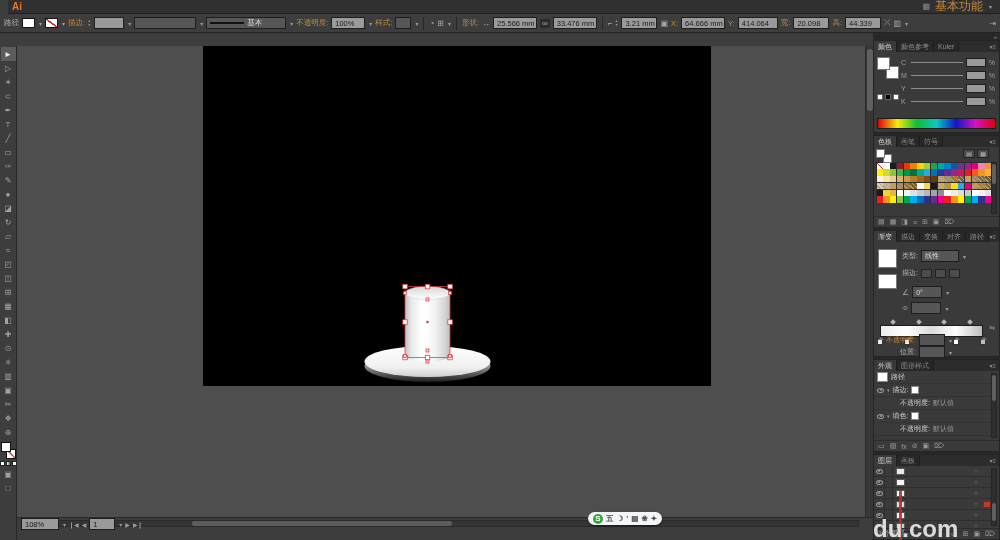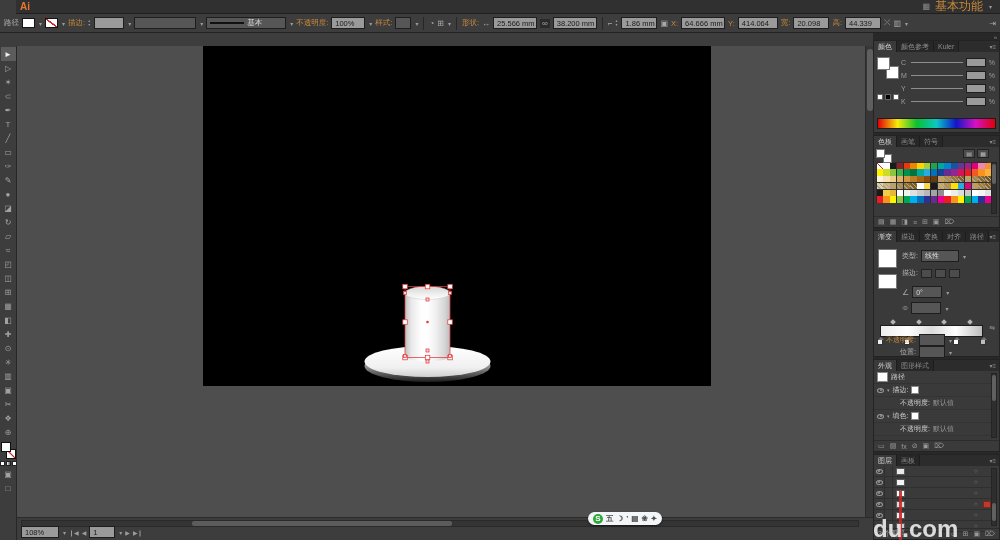--- a/index.html
+++ b/index.html
@@ -2,21 +2,21 @@
 <html><head>
 <meta charset="utf-8">
 <style>
   * { box-sizing: border-box; margin: 0; padding: 0; }
   html,body { width:1000px; height:540px; overflow:hidden; background:#1d1d1d;
     font-family:"Liberation Sans", sans-serif; }
   .window { position:relative; width:1000px; height:540px; background:#3d3d3d;
     color:#b9b9b9; font-size:8px; overflow:hidden; }
 
   
-  .menubar { position:absolute; top:0; left:16px; right:0; height:14px; background:#303030;
+  .menubar { position:absolute; top:0; left:8px; right:0; height:14px; background:#303030;
     border-bottom:1px solid #1f1f1f; display:flex; align-items:center; z-index:30; }
   .ai-logo { color:#e8762c; font-weight:bold; font-size:10px; padding:0 8px 0 4px; }
   .menus { display:flex; }
   .menu-item { padding:0 8px; font-size:8px; color:#c4c4c4; }
   .menubar-right { margin-left:auto; display:flex; align-items:center; gap:5px; padding-right:8px; }
   .ws-icon { color:#8f8f8f; font-size:8px; }
   .ws-label { color:#c98a3a; font-size:12px; }
 
   
   .controlbar { position:absolute; top:14px; left:0; right:0; height:19px; background:#3d3d3d;
@@ -62,21 +62,21 @@
   .canvas { position:absolute; left:17px; top:46px; width:856px; height:471px; background:#4e4e4e; overflow:hidden; }
   .artboard { position:absolute; left:186px; top:0; width:508px; height:340px; background:#000; }
   .v-scroll { position:absolute; right:0; top:0; bottom:0; width:8px; background:#373737; border-left:1px solid #2b2b2b; }
   .v-thumb { position:absolute; left:1px; top:3px; width:6px; height:62px; background:#5f5f5f; border-radius:3px; }
 
   
   .bottombar { position:absolute; left:17px; top:517px; width:856px; height:23px; background:#3d3d3d;
     border-top:1px solid #2b2b2b; }
   .h-track { position:absolute; left:4px; right:14px; top:2px; height:7px; background:#343434; border:1px solid #2a2a2a; }
   .h-thumb { position:absolute; left:170px; width:260px; top:0; height:5px; background:#5c5c5c; border-radius:2px; }
-  .status-row { position:absolute; left:4px; right:4px; bottom:2px; height:12px; display:flex; align-items:center; gap:3px; font-size:7.5px; }
+  .status-row { position:absolute; left:4px; right:4px; bottom:10px; height:12px; display:flex; align-items:center; gap:3px; font-size:7.5px; }
   .nav-glyph { color:#9c9c9c; font-size:6px; }
 
   
   .ime { position:absolute; left:588px; top:512px; height:13px; background:#f3f6f9; border-radius:7px;
     display:flex; align-items:center; gap:3px; padding:0 5px; box-shadow:0 1px 2px rgba(0,0,0,.6); z-index:40; }
   .ime-s { width:10px; height:10px; background:#2fa93c; color:#fff; border-radius:50%;
     display:flex; align-items:center; justify-content:center; font-weight:bold; font-size:8px; }
   .ime-item { color:#4a4a4a; font-size:7.5px; font-weight:bold; }
 
   
@@ -213,25 +213,25 @@
       <span class="caret">▾</span>
     <span class="cb-sep"></span>
     <span class="cb-icon">◔</span>
     <span class="cb-icon">⊞</span>
       <span class="caret">▾</span>
     <span class="cb-sep"></span>
     <span class="cb-label orange">形状:</span>
     <span class="cb-icon">↔</span>
     <span class="cb-input w44">25.566 mm</span>
     <span class="cb-icon" style="background:#2a2a2a;padding:0 2px;">∞</span>
-    <span class="cb-input w44">38.200 mm</span>
+    <span class="cb-input w44">33.476 mm</span>
     <span class="cb-sep"></span>
     <span class="cb-icon">⌐</span>
     <span class="stepper">▴<br>▾</span>
-    <span class="cb-input w36">1.86 mm</span>
+    <span class="cb-input w36">3.21 mm</span>
     <span class="cb-icon">▣</span>
     <span class="cb-label orange">X:</span>
     <span class="cb-input w44">64.666 mm</span>
     <span class="cb-label orange">Y:</span>
     <span class="cb-input w40">414.064</span>
     <span class="cb-label orange">宽:</span>
     <span class="cb-input w36">20.098</span>
     <span class="cb-label orange">高:</span>
     <span class="cb-input w36">44.339</span>
     <span class="cb-icon">⤫</span>

